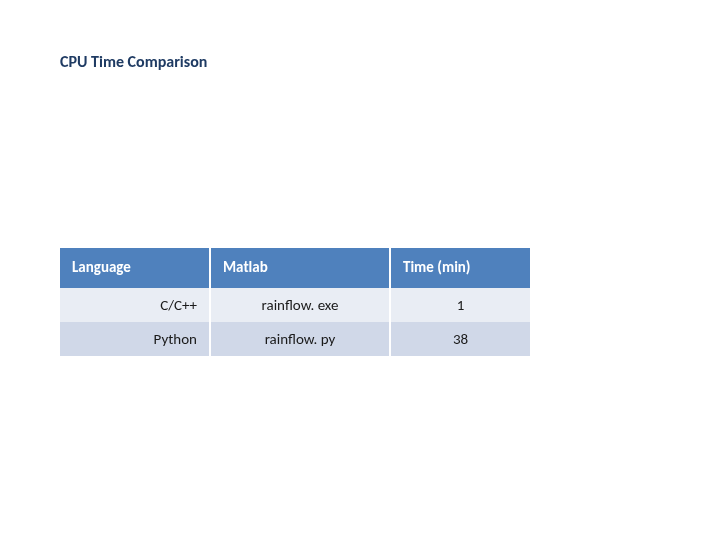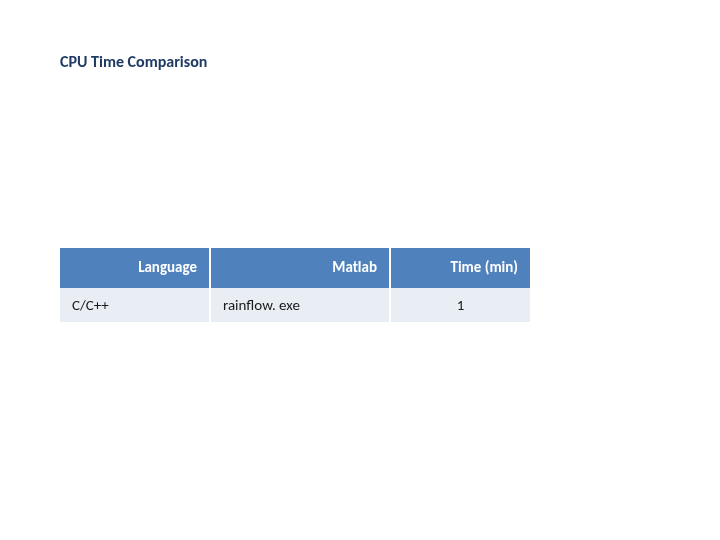--- a/index.html
+++ b/index.html
@@ -37,38 +37,38 @@
   .table col.c1 { width: 150px; }
   .table col.c2 { width: 180px; }
   .table col.c3 { width: 140px; }
 
   .table thead th {
     background: #4f81bd;
     color: #ffffff;
     font-weight: 700;
     font-size: 15px;
     padding: 10px 12px 12px 12px;
-    text-align: right;
+    text-align: left;
     border-right: 2px solid #ffffff;
   }
   .table thead th:last-child { border-right: none; }
 
   .table tbody td {
     font-size: 15px;
     padding: 8px 12px;
     border-right: 2px solid #ffffff;
     vertical-align: middle;
   }
   .table tbody td:last-child { border-right: none; }
 
   .table tbody tr:nth-child(odd)  td { background: #e9edf4; }
   .table tbody tr:nth-child(even) td { background: #d0d8e8; }
 
-  .table tbody td.col-lang { text-align: left; }
-  .table tbody td.col-prog { }
+  .table tbody td.col-lang { text-align: right; }
+  .table tbody td.col-prog { text-align: center; }
   .table tbody td.col-time { text-align: center; }
 </style>
 </head>
 <body>
 
 <div class="page">
 
   <div class="title">CPU Time Comparison</div>
 
   <table class="table">
@@ -83,16 +83,21 @@
         <th>Matlab</th>
         <th>Time  (min)</th>
       </tr>
     </thead>
     <tbody>
       <tr>
         <td class="col-lang">C/C++</td>
         <td class="col-prog">rainflow. exe</td>
         <td class="col-time">1</td>
       </tr>
+      <tr>
+        <td class="col-lang">Python</td>
+        <td class="col-prog">rainflow. py</td>
+        <td class="col-time">38</td>
+      </tr>
     </tbody>
   </table>
 
 </div>
 
 </body></html>

